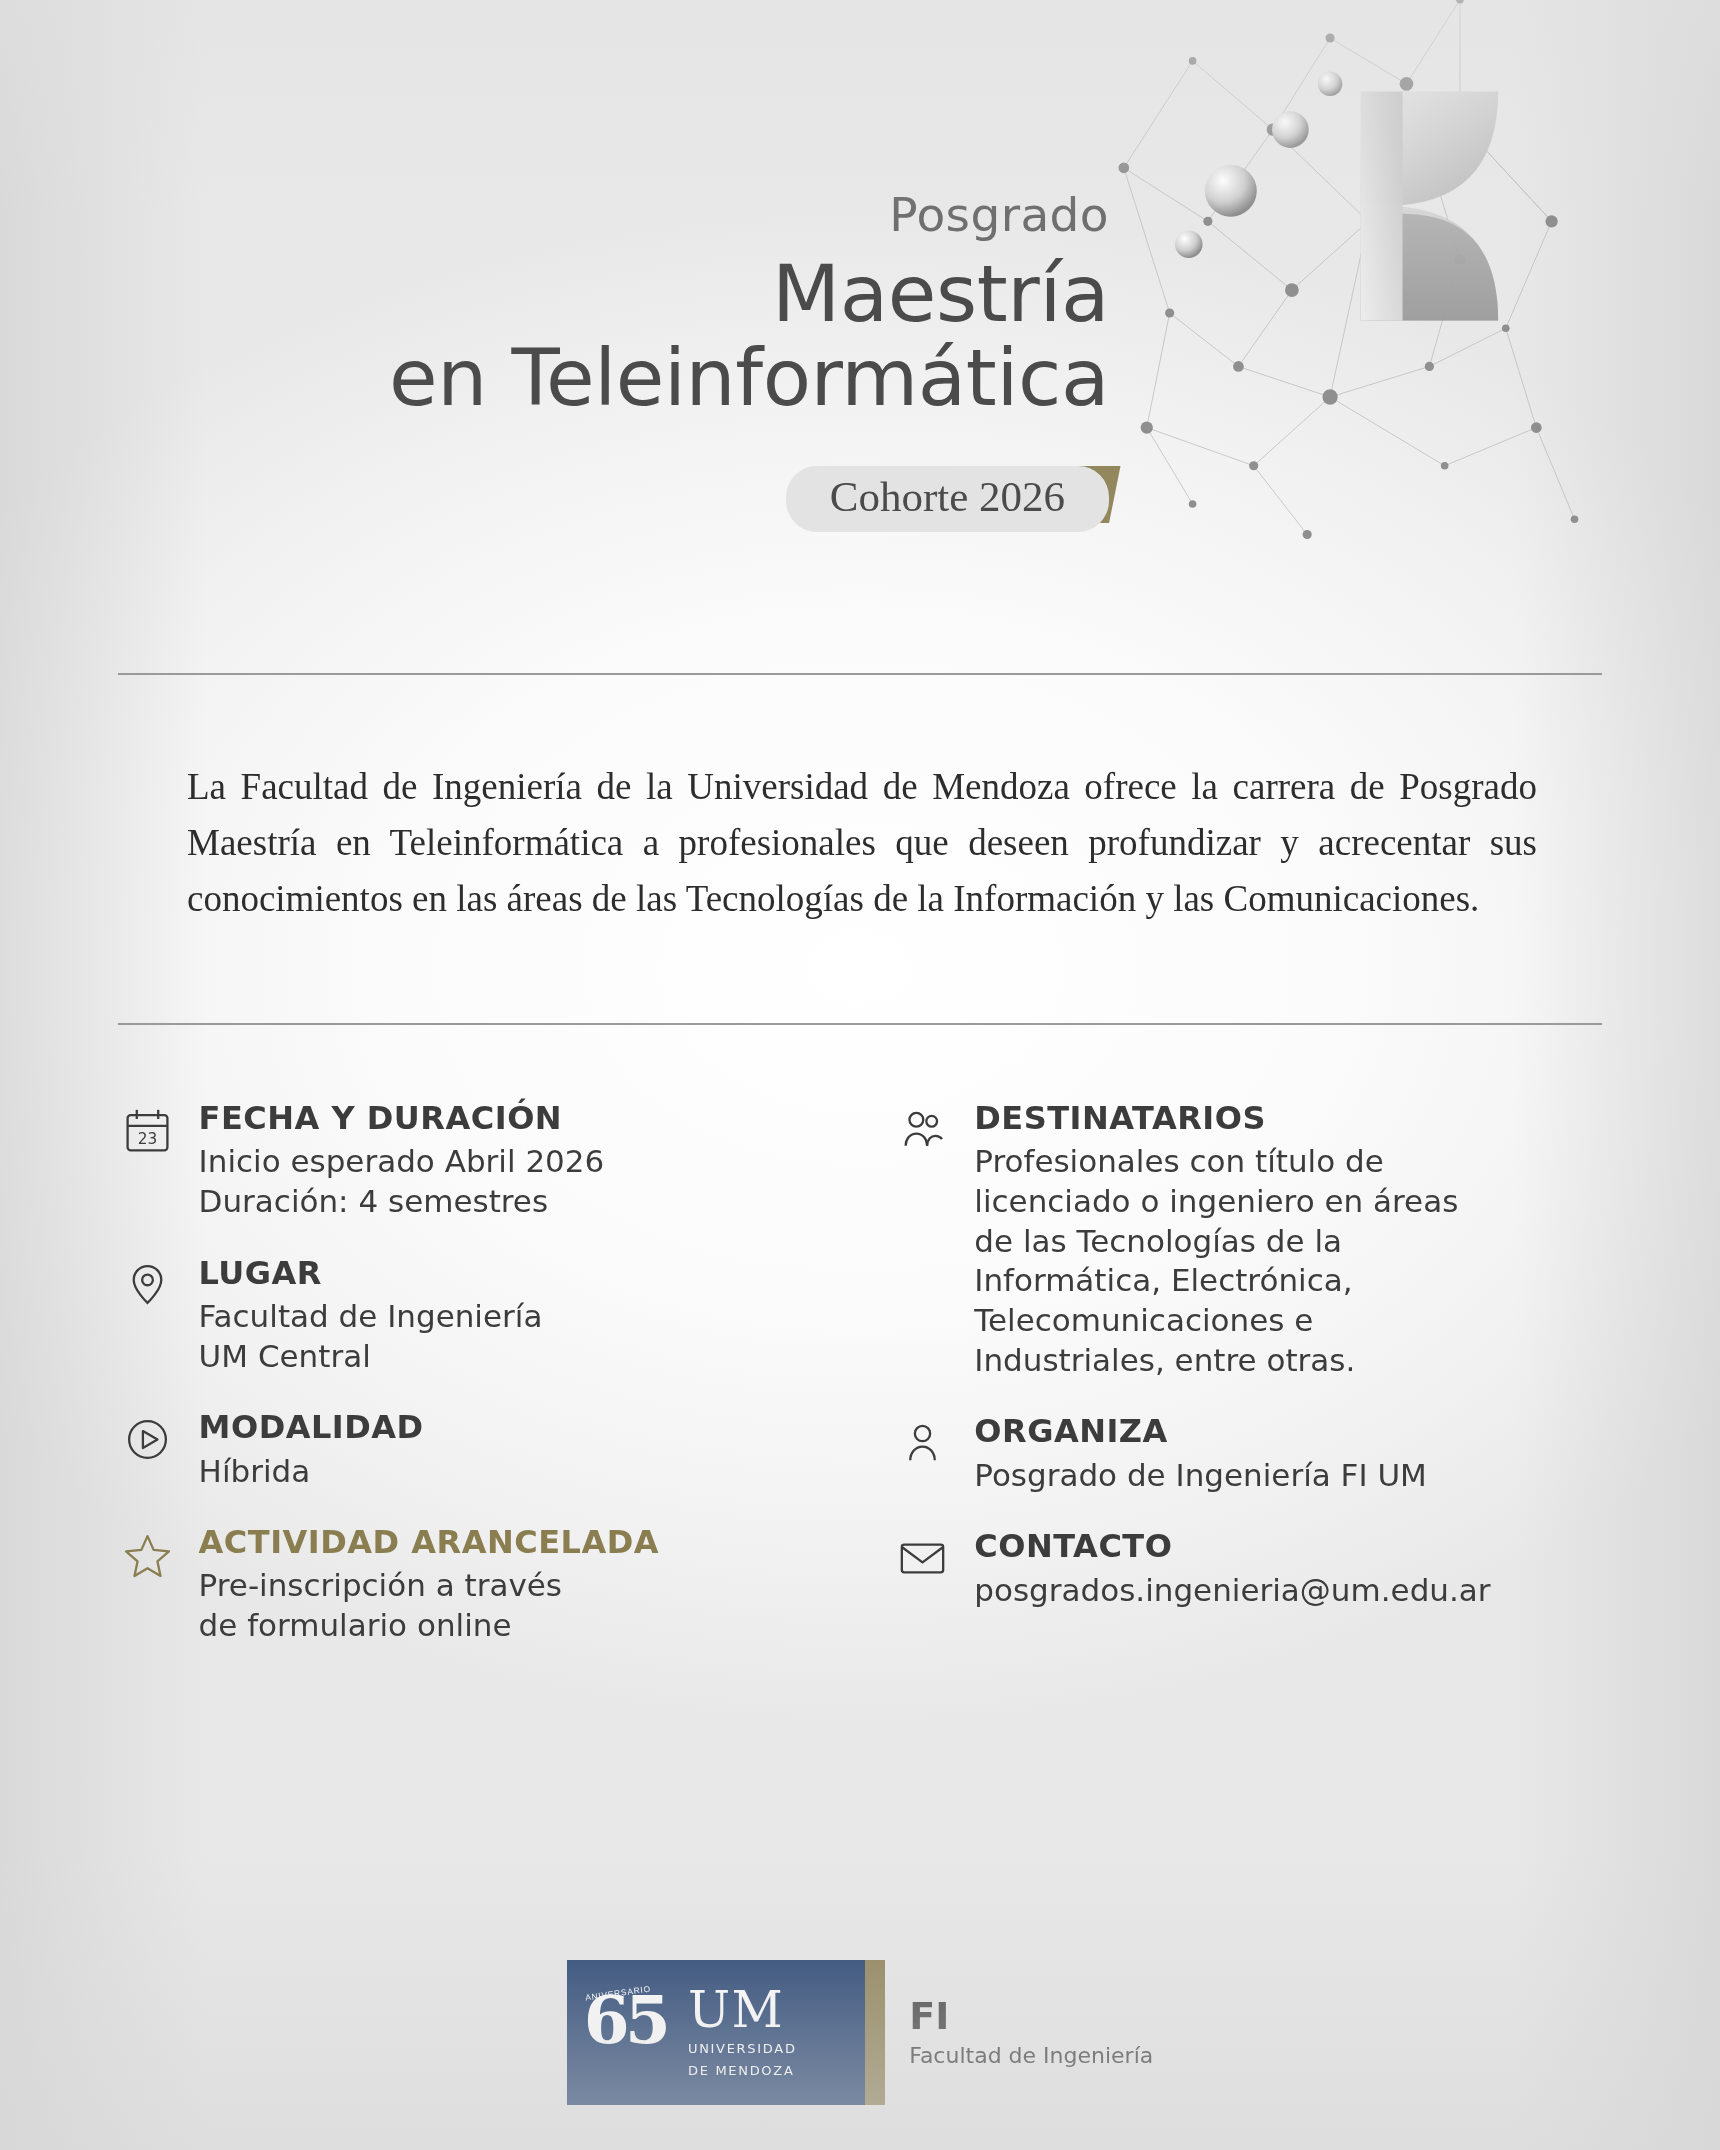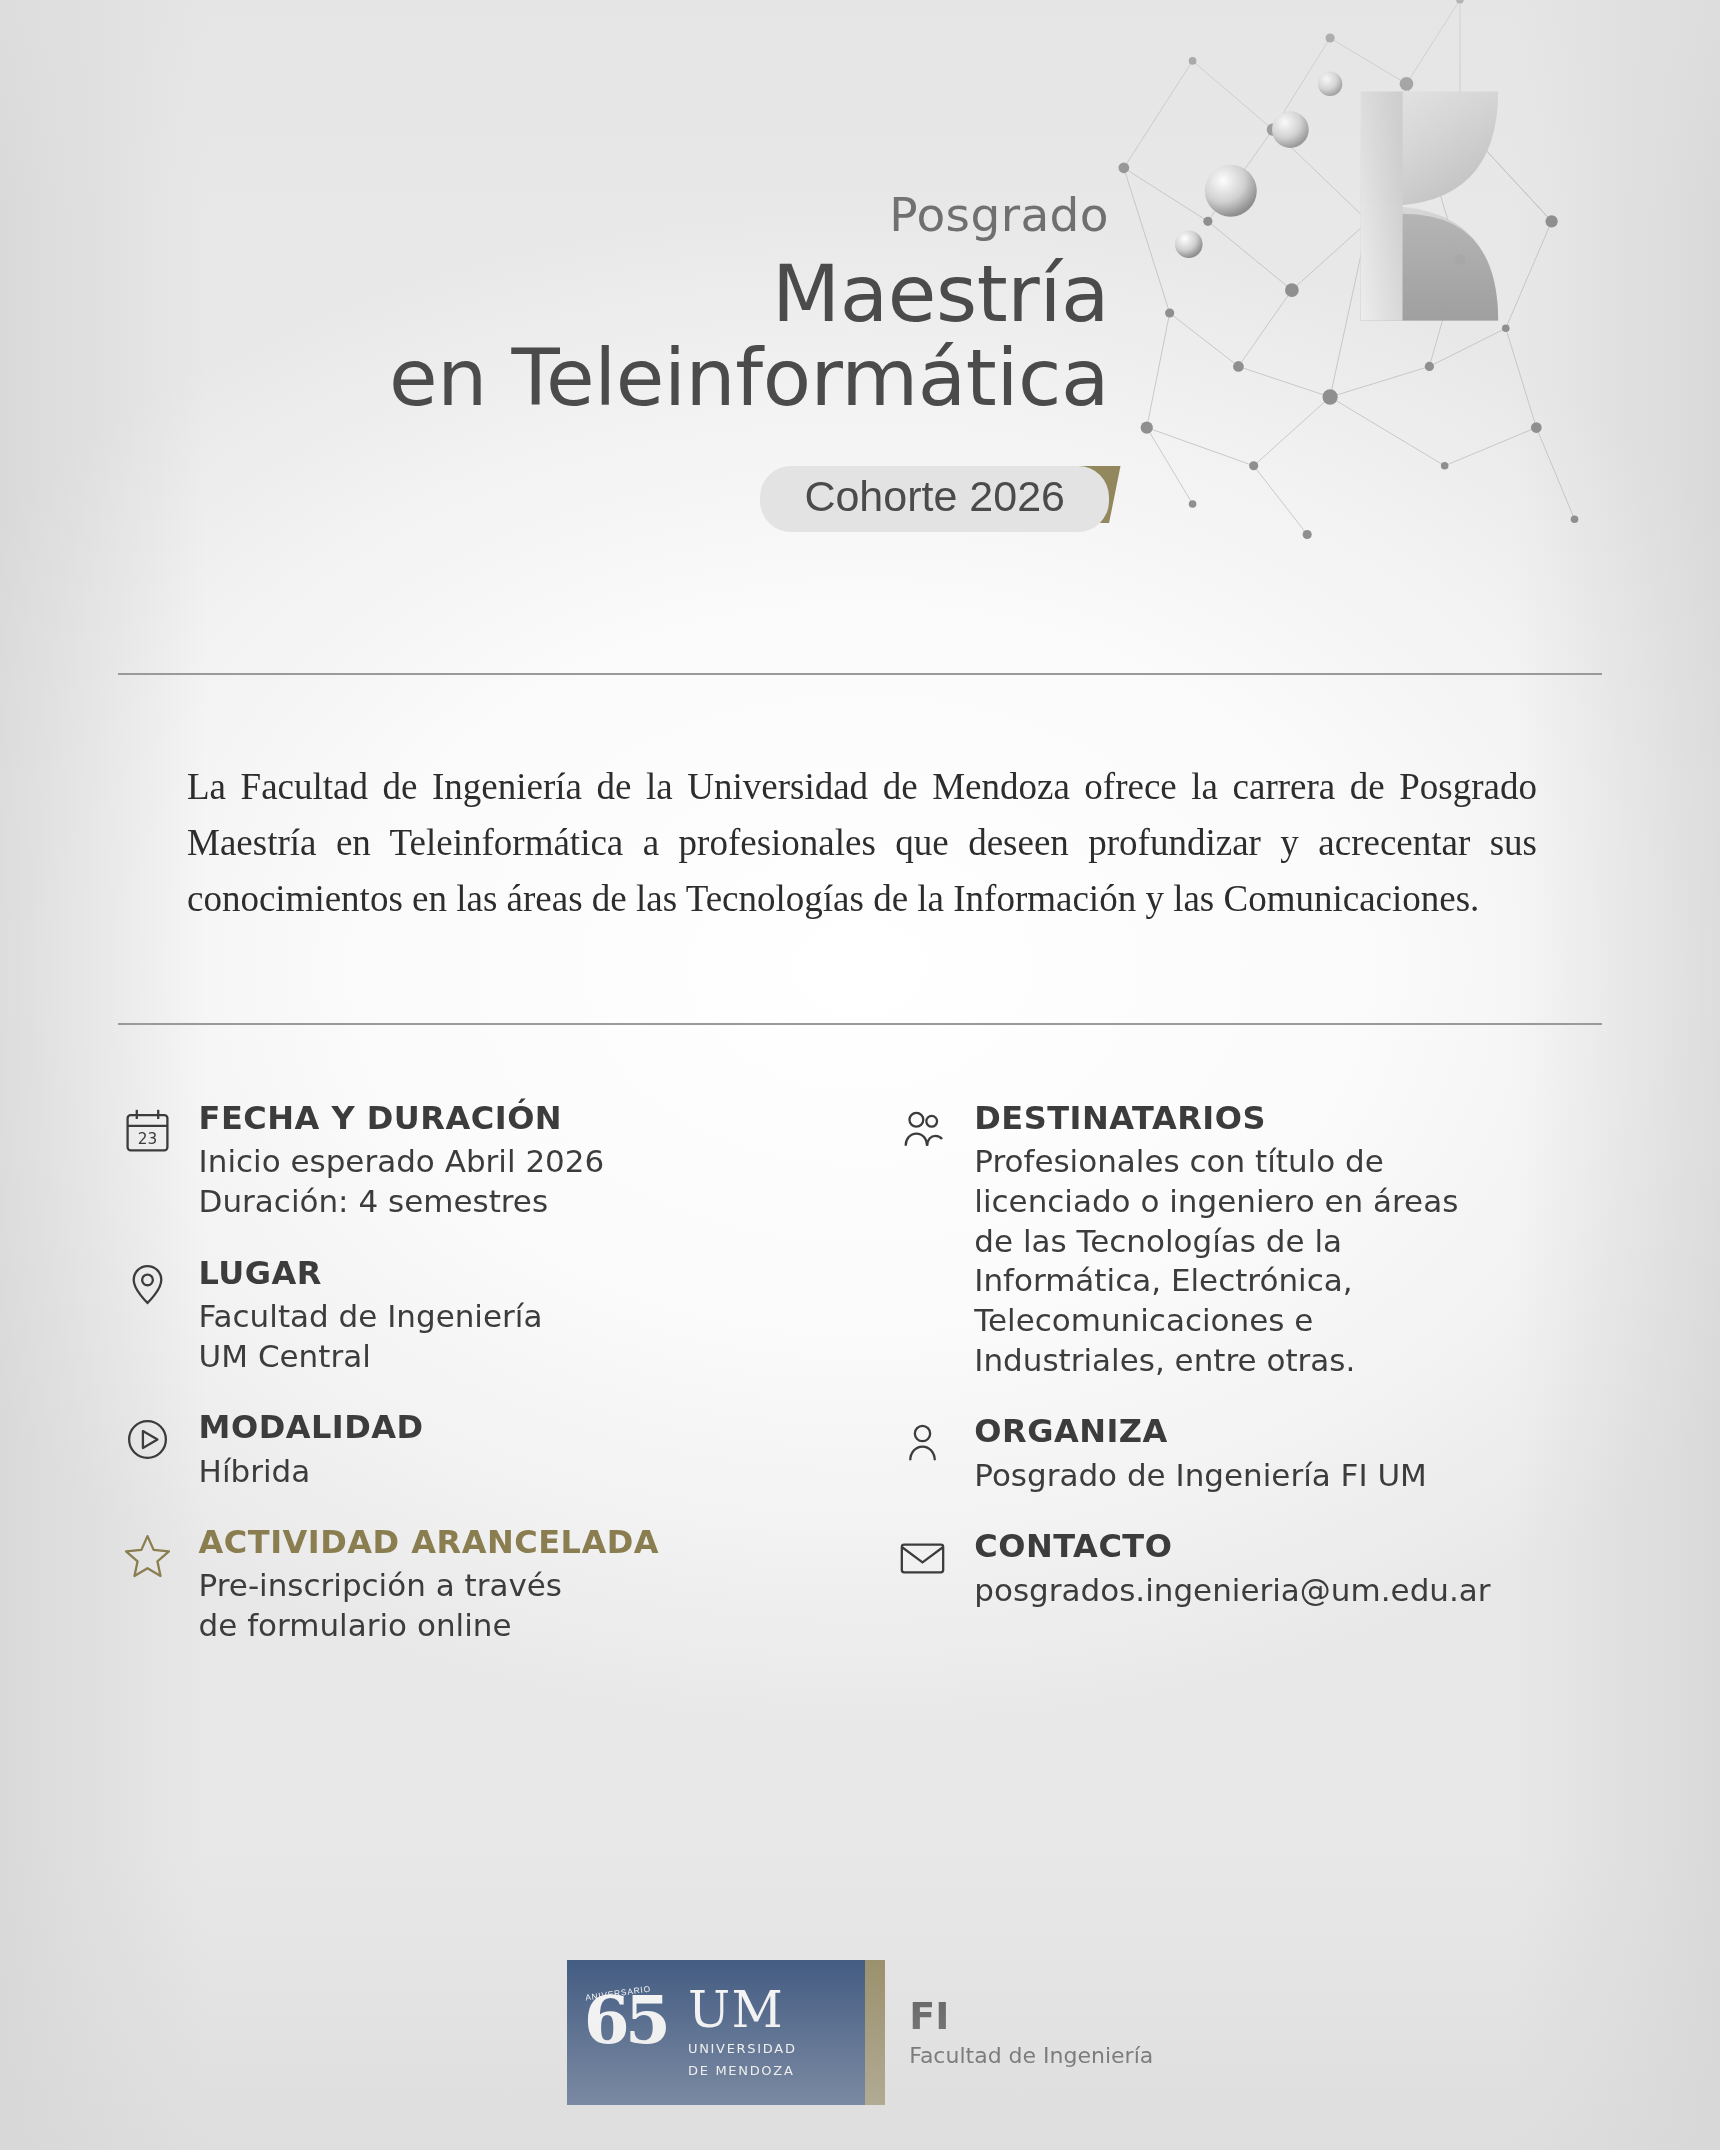--- a/index.html
+++ b/index.html
@@ -92,21 +92,21 @@
     width: 229px;
     background: #8a7d4f;
     clip-path: polygon(5% 0, 100% 0, 95% 100%, 0% 100%);
     opacity: .92;
   }
   .cohort-pill {
     position: relative;
     background: #e3e3e3;
     color: #4b4b4b;
     font-size: 43px;
-    font-family: Liberation Sans, sans-serif;
+    font-family: Liberation Serif, serif;
     border-radius: 31px;
     padding: 6.1px 44px 10.7px 44px;
     white-space: nowrap;
     z-index: 2;
   }
 
   
   .graphic {
     position: absolute;
     top: -31px;

